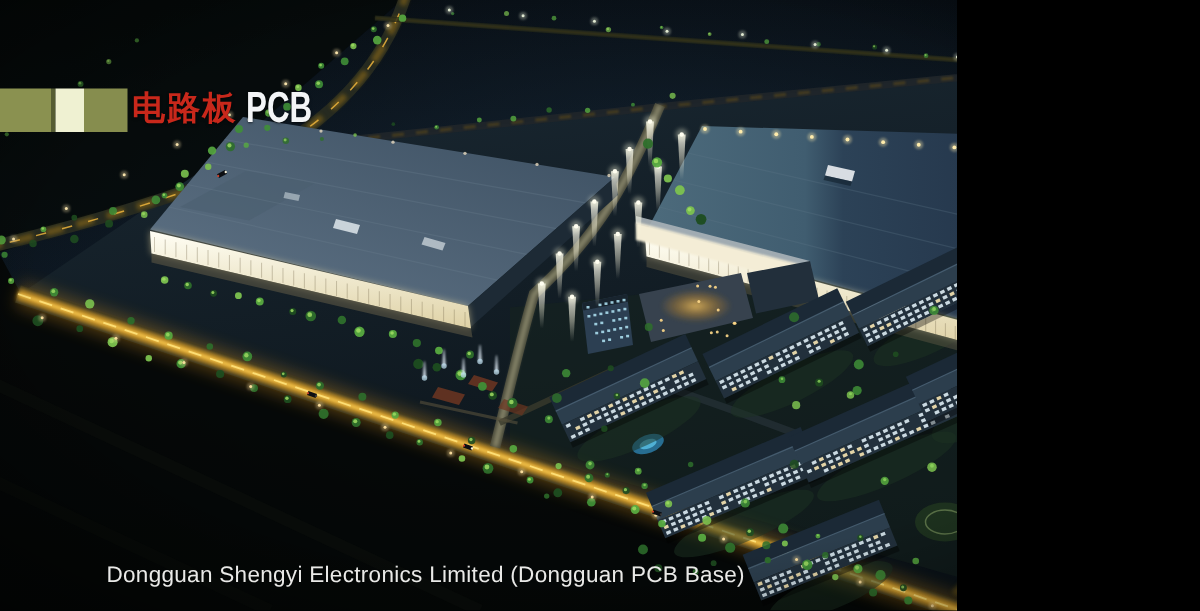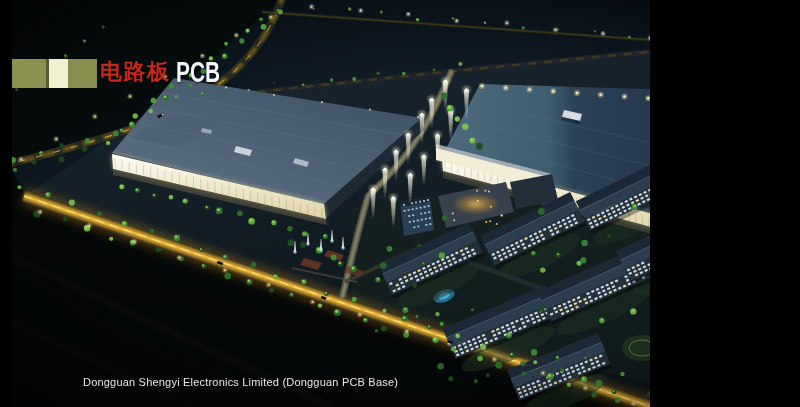--- a/index.html
+++ b/index.html
@@ -1,37 +1,37 @@
 <!DOCTYPE html>
 <html style="--title_red: #c8281b; --title_white: #f3f5f7; --bar_olive: #8a9150; --bar_olive_dark: #555c33; --bar_cream: #eff1d2; --caption_white: #f0f0ee; --sky_dark: #070d12; --roof_blue_light: #4d6b7c; --roof_blue_dark: #27394c; --facade_warm: #f7f3e0; --road_glow: #d89b26; --road_centerline: #ffd34d; --tree_green: #3f8f37; --window_cool: #d9e8f0; --window_warm: #f3e2b0;"><head>
 <meta charset="utf-8">
 <style>
   html,body{margin:0;padding:0;background:#000;}
   body{width:800px;height:407px;overflow:hidden;font-family:"Liberation Sans",sans-serif;}
-  .stage{position:relative;width:638px;height:407px;background:#06090d;overflow:hidden;margin-left:12px;}
+  .stage{position:relative;width:638px;height:407px;background:#06090d;overflow:hidden;}
   .stage svg{position:absolute;left:0;top:0;display:block;}
 
   .brand-bar{position:absolute;left:0;top:59px;height:29px;width:85px;display:flex;}
   .brand-bar .seg{height:100%;display:block;}
   .seg.olive {width:34px;background:var(--bar_olive,#8a9150);}
   .seg.dark  {width:3px; background:var(--bar_olive_dark,#555c33);}
   .seg.cream {width:19px;background:var(--bar_cream,#eff1d2);}
   .seg.olive2{width:29px;background:var(--bar_olive,#8a9150);filter:brightness(.97);}
 
   .title{position:absolute;left:88px;top:58px;margin:0;display:flex;align-items:flex-end;gap:5px;
          font-family:"Liberation Sans",sans-serif;}
   .title .cn{font-size:22px;line-height:1.1;font-weight:700;letter-spacing:1.5px;
              color:var(--title_red,#c8281b);padding-bottom:3px;text-shadow:0 1px 2px rgba(0,0,0,.6);}
   .title .en{font-size:29px;line-height:1;font-weight:600;color:var(--title_white,#f3f5f7);
              display:inline-block;transform:scaleX(.72);transform-origin:0 80%;
              text-shadow:0 1px 2px rgba(0,0,0,.6);}
 
   .caption{position:absolute;left:71px;top:374px;color:var(--caption_white,#f0f0ee);}
   .caption .cap-cn{font-size:13px;font-weight:600;letter-spacing:1px;line-height:1.15;}
-  .caption .cap-en{font-size:11px;letter-spacing:.2px;margin-top:2px;line-height:1.1;color:#e9e9e7;}
+  .caption .cap-en{font-size:15px;letter-spacing:.2px;margin-top:2px;line-height:1.1;color:#e9e9e7;}
 </style>
 </head>
 <body>
 
 <div class="stage">
 
   <svg id="scene" width="800" height="407" viewBox="0 0 800 407">
     <defs>
       <linearGradient id="skyG" x1="0" y1="0" x2="0" y2="1">
         <stop offset="0" stop-color="#04080c"></stop>

